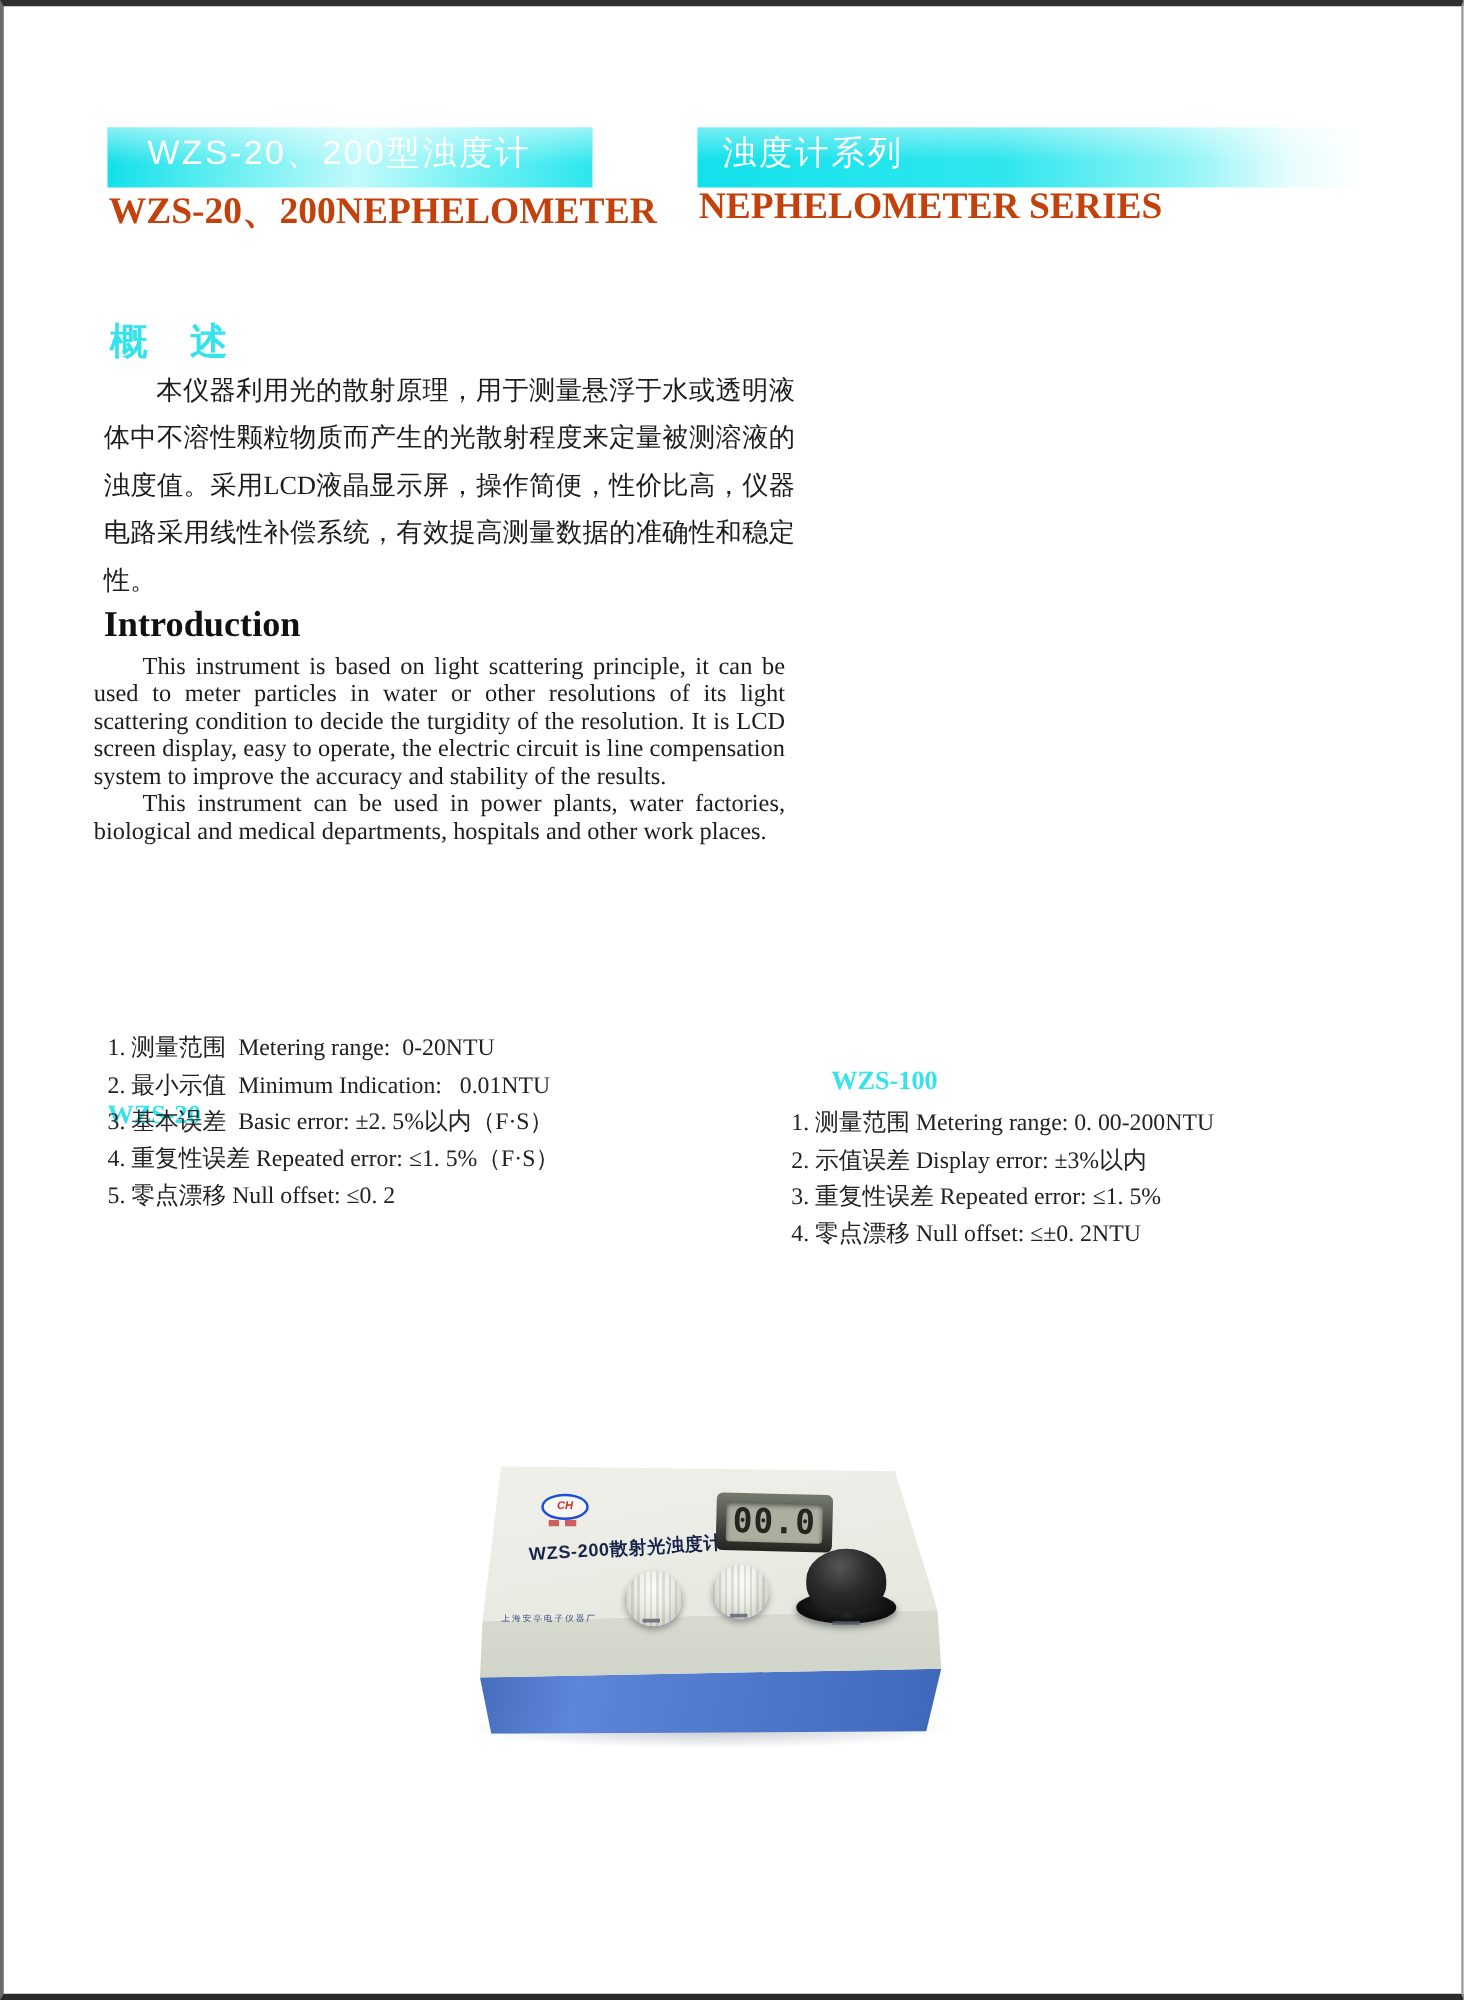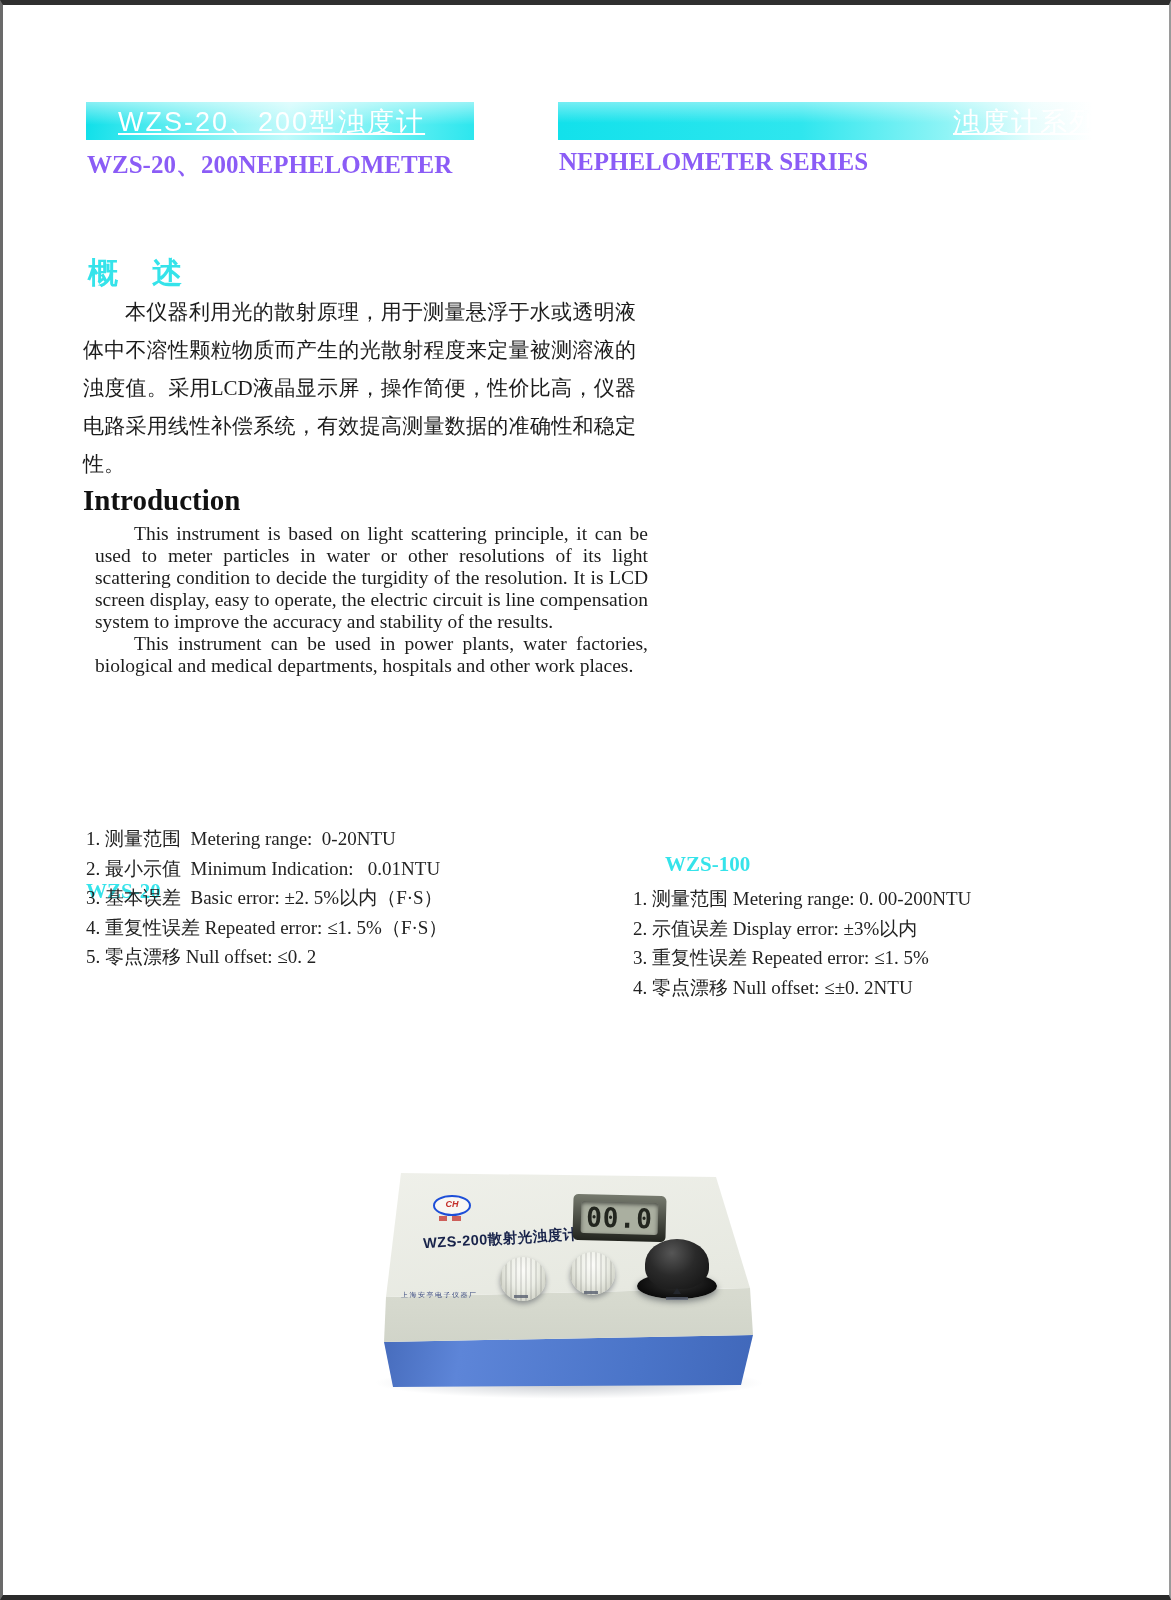--- a/index.html
+++ b/index.html
@@ -6,49 +6,48 @@
   .page{
     position:relative;width:1171px;height:1600px;background:#ffffff;
     box-sizing:border-box;overflow:hidden;
     border-top:5px solid #2f2f2f;border-bottom:5px solid #2b2b2b;
     border-left:3px solid #6a6a6a;border-right:2px solid #9a9a9a;
     font-family:"Liberation Sans","DejaVu Sans",sans-serif;color:#1a1a1a;
   }
   .abs{position:absolute;}
 
   
-  .banner{height:38px;line-height:41px;color:#ffffff;font-size:27px;letter-spacing:2px;font-weight:500;text-decoration:underline;}
+  .banner{height:48px;line-height:41px;color:#ffffff;font-size:27px;letter-spacing:2px;font-weight:500;}
   .banner-left{
     left:83px;top:97px;width:388px;padding-left:32px;box-sizing:border-box;
     background:
       linear-gradient(to bottom, rgba(255,255,255,.50), rgba(255,255,255,0) 60%),
       linear-gradient(97deg,#0edfe9 0%,#55ecf0 20%,#c2fafb 52%,#6af0f3 78%,#2ce6ee 100%);
   }
   .banner-right{
     left:555px;top:97px;width:540px;padding-left:20px;box-sizing:border-box;
     background:
       linear-gradient(to bottom, rgba(255,255,255,.42), rgba(255,255,255,0) 55%),
       linear-gradient(to right,#12e1eb 0%,#2fe6ee 45%,#8ff4f6 72%,#e8fdfd 88%,#ffffff 99%);
-    text-align: right;
   }
-  .subtitle{font-family:"Liberation Serif","DejaVu Serif",serif;font-weight:bold;font-size:25px;color:#8b5cf6;}
+  .subtitle{font-family:"Liberation Serif","DejaVu Serif",serif;font-weight:bold;font-size:30px;color:#c2410c;}
   .sub-left{left:84px;top:143px;}
   .sub-right{left:556px;top:143px;}
 
   
   .cyan{color:#35e3ea;}
   .ov-heading{left:85px;top:248px;font-size:30px;font-weight:700;letter-spacing:2px;}
   .cn-body{left:80px;top:288px;width:553px;font-family:"Liberation Serif","DejaVu Serif",serif;
     font-size:21px;line-height:38px;text-align:justify;color:#1c1c1c;}
   .cn-body p{margin:0;text-indent:2em;}
 
   
   .intro-heading{left:80px;top:479px;font-family:"Liberation Serif","DejaVu Serif",serif;
     font-weight:bold;font-size:29px;color:#111;}
-  .en-body{left:92px;top:518px;width:553px;font-family:"Liberation Serif","DejaVu Serif",serif;
+  .en-body{left:72px;top:518px;width:553px;font-family:"Liberation Serif","DejaVu Serif",serif;
     font-size:19.5px;line-height:22px;text-align:justify;color:#1c1c1c;}
   .en-body p{margin:0;text-indent:2em;}
 
   
   .spec-head{left:85px;top:798px;display:flex;align-items:baseline;gap:24px;}
   .spec-cn{font-size:30px;font-weight:700;letter-spacing:1px;}
   .spec-en{font-family:"Liberation Serif","DejaVu Serif",serif;font-weight:bold;font-size:31px;color:#111;}
   .model-label{font-family:"Liberation Serif","DejaVu Serif",serif;font-weight:bold;font-size:21px;}
   .model-20{left:83px;top:838px;margin-top:36px;}
   .model-200{left:662px;top:847px;}

